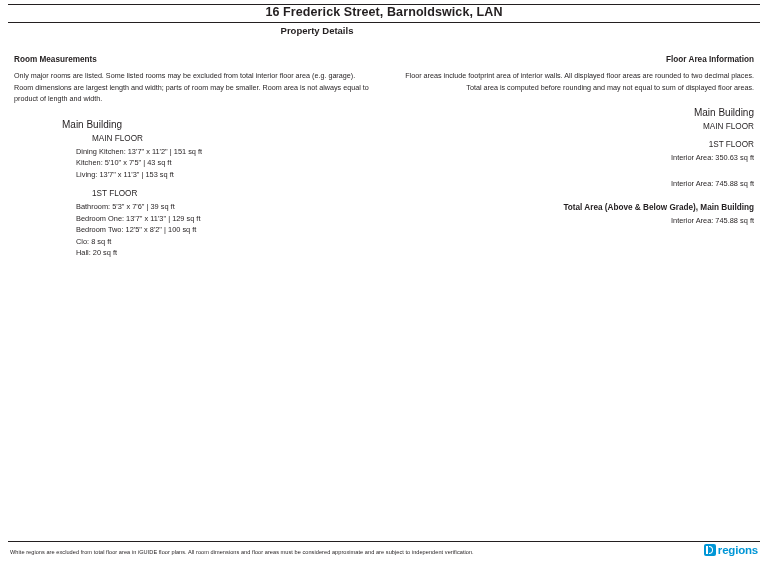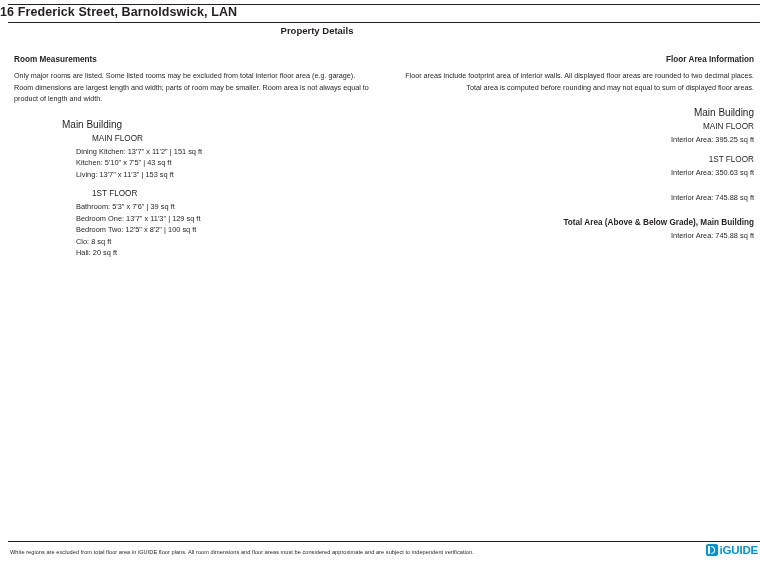--- a/index.html
+++ b/index.html
@@ -25,20 +25,21 @@
     left: 8px;
     right: 8px;
     top: 4px;
     border-top: 1px solid #231f20;
   }
   .doc-title {
     position: absolute;
     top: 5px;
     left: 0;
     width: 768px;
+    text-align: center;
     font-size: 12.5px;
     font-weight: bold;
     letter-spacing: 0.1px;
   }
   .title-rule-bottom {
     position: absolute;
     left: 8px;
     right: 8px;
     top: 22px;
     border-top: 1px solid #231f20;
@@ -201,21 +202,20 @@
 
   <div class="col col-right">
     <div class="section-head">Floor Area Information</div>
     <p class="section-note">Floor areas include footprint area of interior walls. All displayed floor areas are rounded to two decimal places. Total area is computed before rounding and may not equal to sum of displayed floor areas.</p>
 
     <div class="block">
       <div class="bldg-name">Main Building</div>
 
       <div class="floor-group">
         <div class="floor-name">MAIN FLOOR</div>
-        <div class="area-line">Interior Area: 395.25 sq ft</div>
       </div>
 
       <div class="floor-group">
         <div class="floor-name">1ST FLOOR</div>
         <div class="area-line">Interior Area: 350.63 sq ft</div>
       </div>
     </div>
 
     <div class="total-block">
       <div class="area-line">Interior Area: 745.88 sq ft</div>
@@ -224,16 +224,16 @@
     <div class="total-block">
       <div class="total-head">Total Area (Above &amp; Below Grade), Main Building</div>
       <div class="area-line">Interior Area: 745.88 sq ft</div>
     </div>
   </div>
 
   <div class="footer-rule"></div>
   <div class="footer-text">White regions are excluded from total floor area in iGUIDE floor plans. All room dimensions and floor areas must be considered approximate and are subject to independent verification.</div>
   <div class="logo">
     <span class="logo-mark"></span>
-    <span class="logo-text">iGUIDE</span>
+    <span class="logo-text">regions</span>
   </div>
 
 </div>
 
 </body></html>

